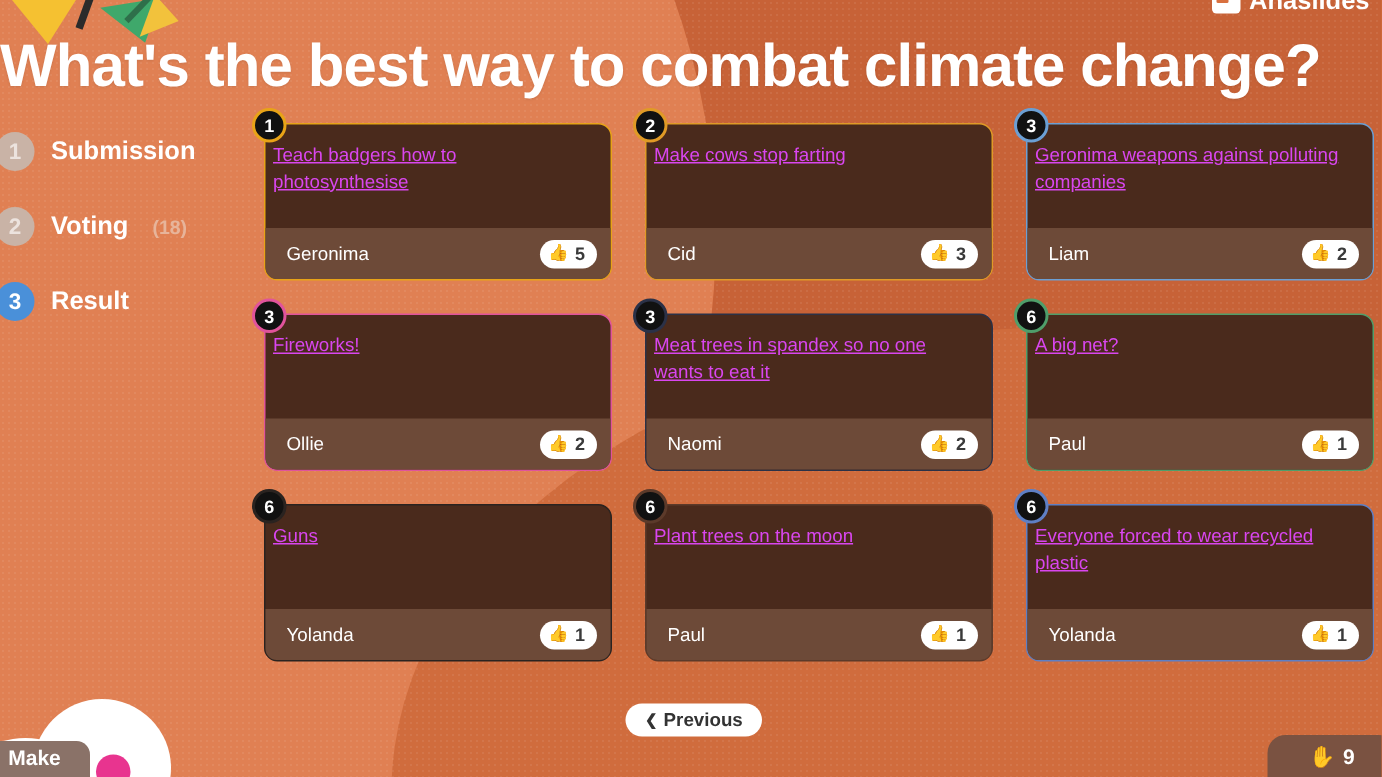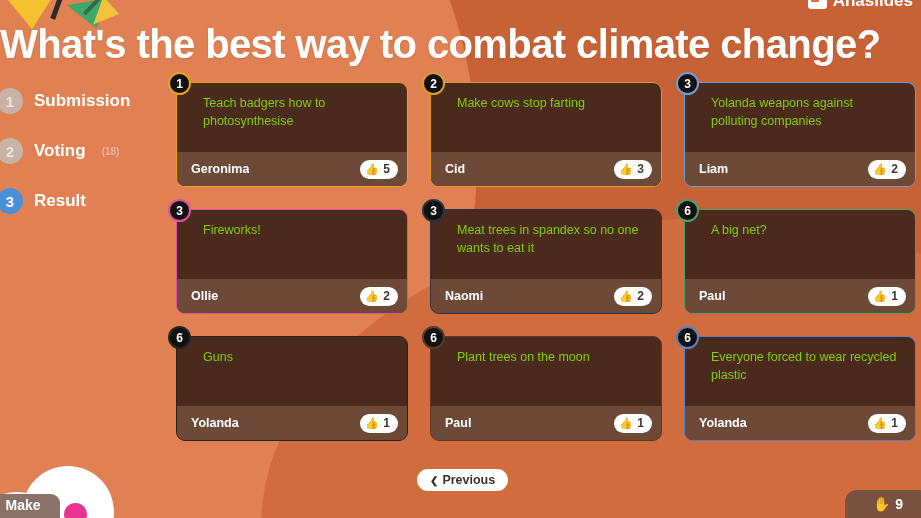--- a/index.html
+++ b/index.html
@@ -130,21 +130,21 @@
     color:#ffffff;
     margin-left:-5px;
   }
   .step.inactive .badge { background:#c9b3a6; color:#ece3de; }
   .step.active   .badge { background:#4a90d9; color:#ffffff; }
   .step .label {
     color:#ffffff; font-size:17px; font-weight:700;
     white-space:nowrap;
   }
   .step .count {
-    color:#e7b49a; font-size:10px; font-weight:600;
+    color:#e7b49a; font-size:13px; font-weight:600;
     margin-left:5px;
   }
 
   
   #grid {
     position:absolute; z-index:4;
     left:176px; top:82px;
     width:745px;
     display:grid;
     grid-template-columns:repeat(3, 232px);
@@ -154,35 +154,36 @@
     position:relative;
     height:105px;
     border-radius:9px;
     background:#4a2a1c;
     border:1.5px solid transparent;
     display:flex; flex-direction:column;
     overflow:visible;
   }
   .card .card-body {
     flex:1 1 auto;
-    padding:12px 12px 4px 26px;
-    color:#84cc16;
+    padding:12px 12px 4px 5px;
+    color:#d946ef;
     font-size:12.5px;
     line-height:1.4;
     overflow:hidden;
+    text-decoration:underline;
   }
   .card .card-foot {
     flex:0 0 34px;
     background:#6d4a38;
     border-radius:0 0 7.5px 7.5px;
     display:flex; align-items:center; justify-content:space-between;
     padding:0 9px 0 14px;
   }
   .card .author {
-    color:#ffffff; font-size:12.5px; font-weight:700;
+    color:#ffffff; font-size:12.5px; font-weight:400;
     white-space:nowrap; overflow:hidden; text-overflow:ellipsis;
   }
   .vote-pill {
     display:flex; align-items:center; gap:4px;
     background:#ffffff;
     border-radius:11px;
     height:19px;
     padding:0 8px 0 6px;
     flex:0 0 auto;
   }
@@ -326,21 +327,21 @@
       <div class="card-foot">
         <span class="author">Cid</span>
         <div class="vote-pill">
           <span class="thumb">👍</span>
           <span class="num">3</span>
         </div>
       </div>
     </div>
     <div class="card" style="border-color: rgb(107, 159, 212);">
       <div class="rank-badge" style="border-color: rgb(107, 159, 212);">3</div>
-      <div class="card-body">Yolanda weapons against polluting companies</div>
+      <div class="card-body">Geronima weapons against polluting companies</div>
       <div class="card-foot">
         <span class="author">Liam</span>
         <div class="vote-pill">
           <span class="thumb">👍</span>
           <span class="num">2</span>
         </div>
       </div>
     </div>
     <div class="card" style="border-color: rgb(224, 83, 155);">
       <div class="rank-badge" style="border-color: rgb(224, 83, 155);">3</div>

